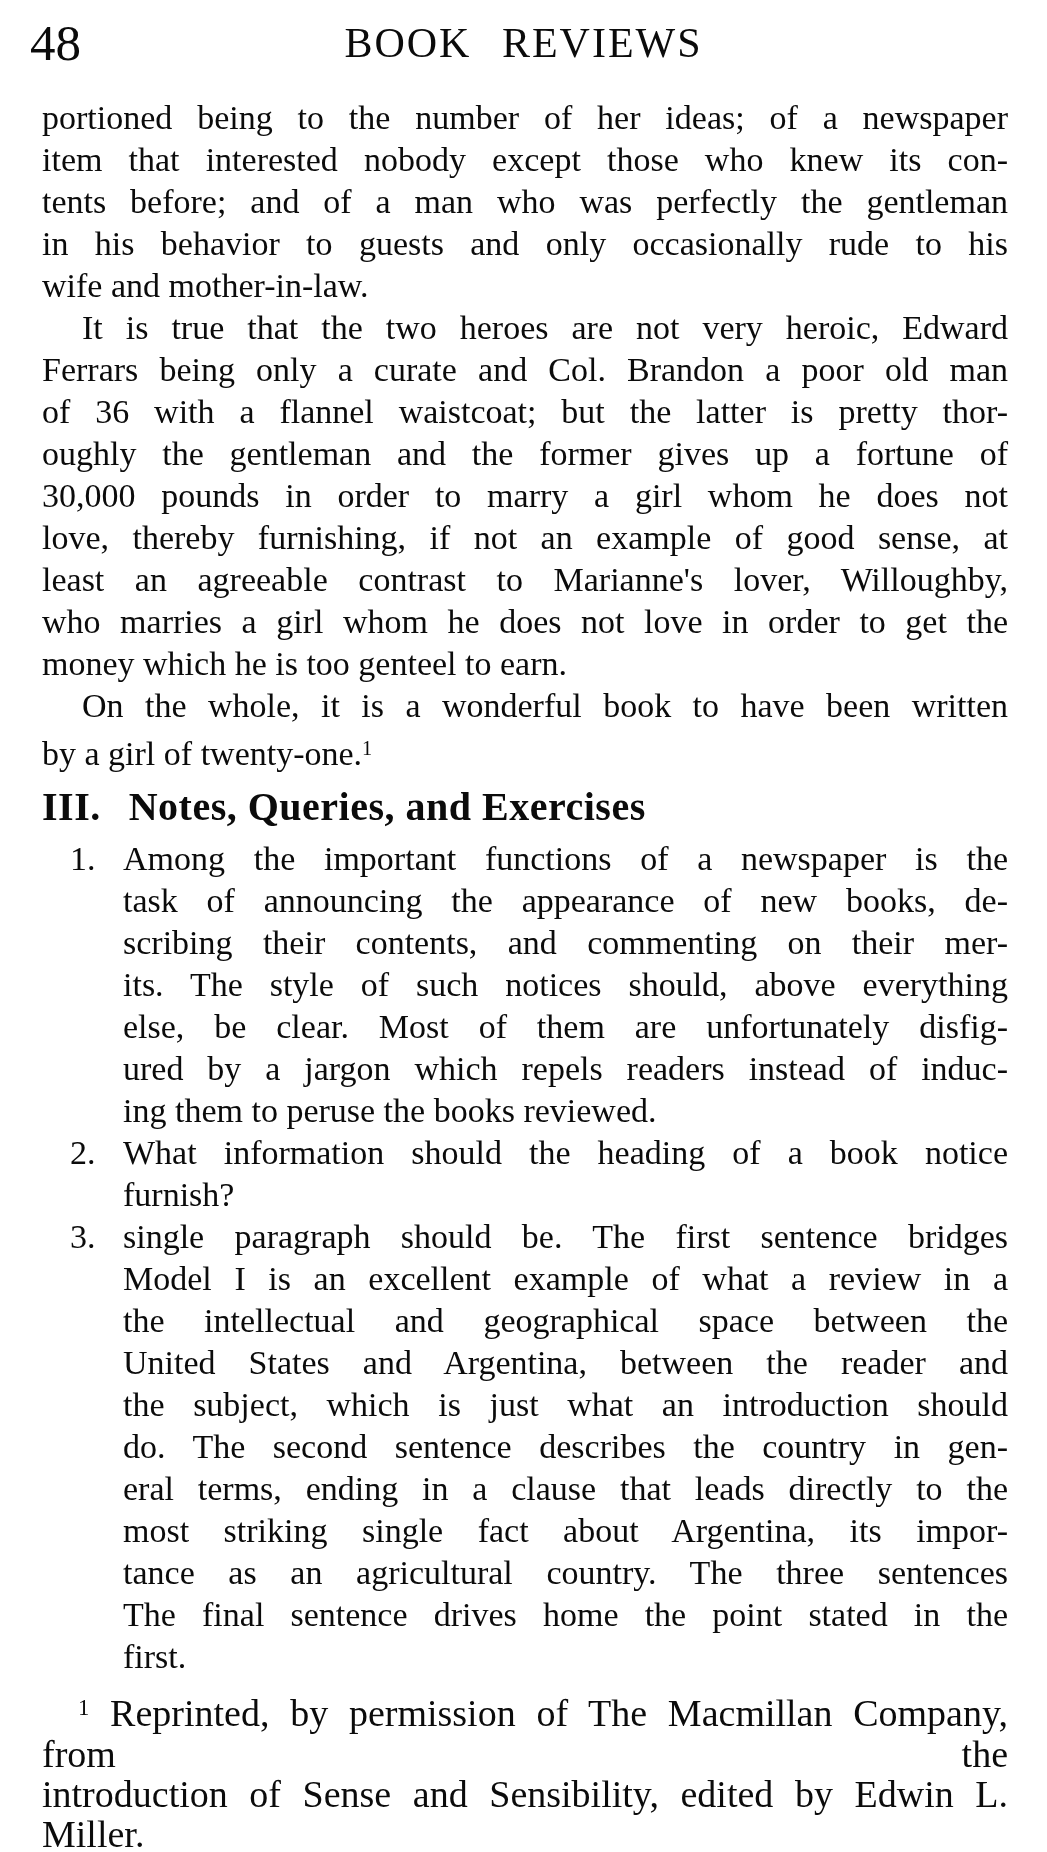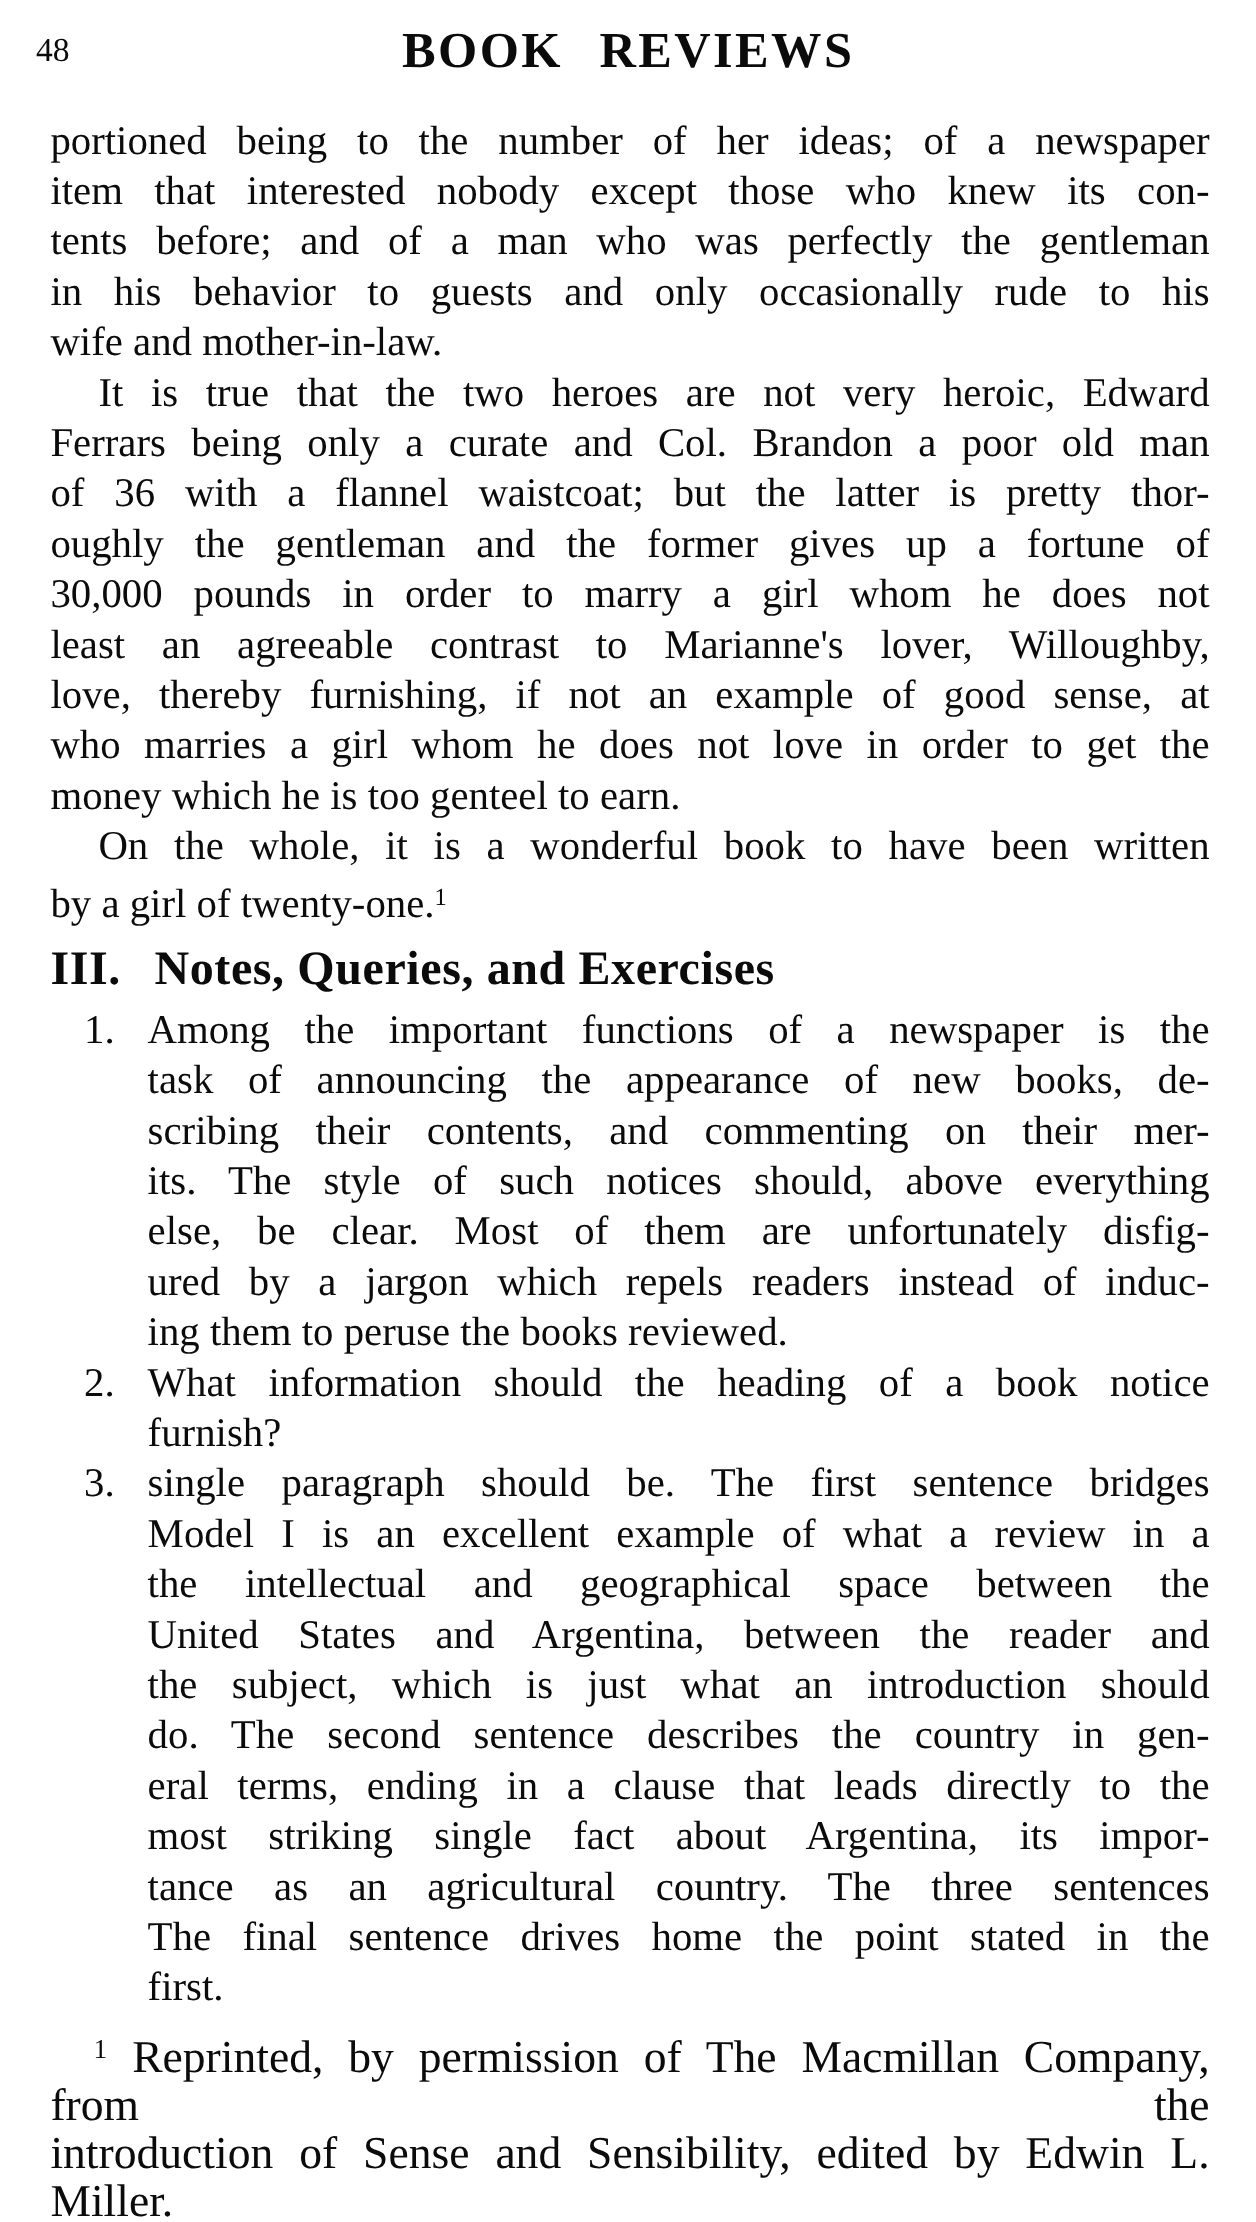--- a/index.html
+++ b/index.html
@@ -7,26 +7,26 @@
     position:relative;
     width:1047px;height:1852px;
     background:#ffffff;
     color:#0b0b0b;
     font-family:"Liberation Serif","DejaVu Serif",serif;
     overflow:hidden;
   }
   .header{position:absolute;top:20px;left:0;right:0;height:46px;}
   .page-num{
     position:absolute;left:30px;top:2px;
-    font-size:28px;line-height:42px;text-align:right;
+    font-size:51px;line-height:42px;text-align:right;
   }
   .running-title{
     text-align:center;
     font-size:42px;line-height:46px;
-    letter-spacing:2px;word-spacing:18px;font-weight:bold;
+    letter-spacing:2px;word-spacing:18px;
   }
   .content{position:absolute;top:97px;left:42px;width:966px;}
   .para{margin:0;}
   .line{
     font-size:34px;line-height:42px;
     text-align:justify;text-align-last:justify;
     white-space:normal;
   }
   .line.last{text-align-last:left;}
   .line.indent{text-indent:40px;}
@@ -69,22 +69,22 @@
           <div class="line">tents before; and of a man who was perfectly the gentleman</div>
           <div class="line">in his behavior to guests and only occasionally rude to his</div>
           <div class="line last">wife and mother-in-law.</div>
         </div>
         <div class="para">
           <div class="line indent">It is true that the two heroes are not very heroic, Edward</div>
           <div class="line">Ferrars being only a curate and Col. Brandon a poor old man</div>
           <div class="line">of 36 with a flannel waistcoat; but the latter is pretty thor-</div>
           <div class="line">oughly the gentleman and the former gives up a fortune of</div>
           <div class="line">30,000 pounds in order to marry a girl whom he does not</div>
+          <div class="line">love, thereby furnishing, if not an example of good sense, at</div>
           <div class="line">least an agreeable contrast to Marianne's lover, Willoughby,</div>
-          <div class="line">love, thereby furnishing, if not an example of good sense, at</div>
           <div class="line">who marries a girl whom he does not love in order to get the</div>
           <div class="line last">money which he is too genteel to earn.</div>
         </div>
         <div class="para">
           <div class="line indent">On the whole, it is a wonderful book to have been written</div>
           <div class="line last"><span>by a girl of twenty-one.</span><span class="sup">1</span></div>
         </div>
       </div>
 
     <h2 class="heading">

